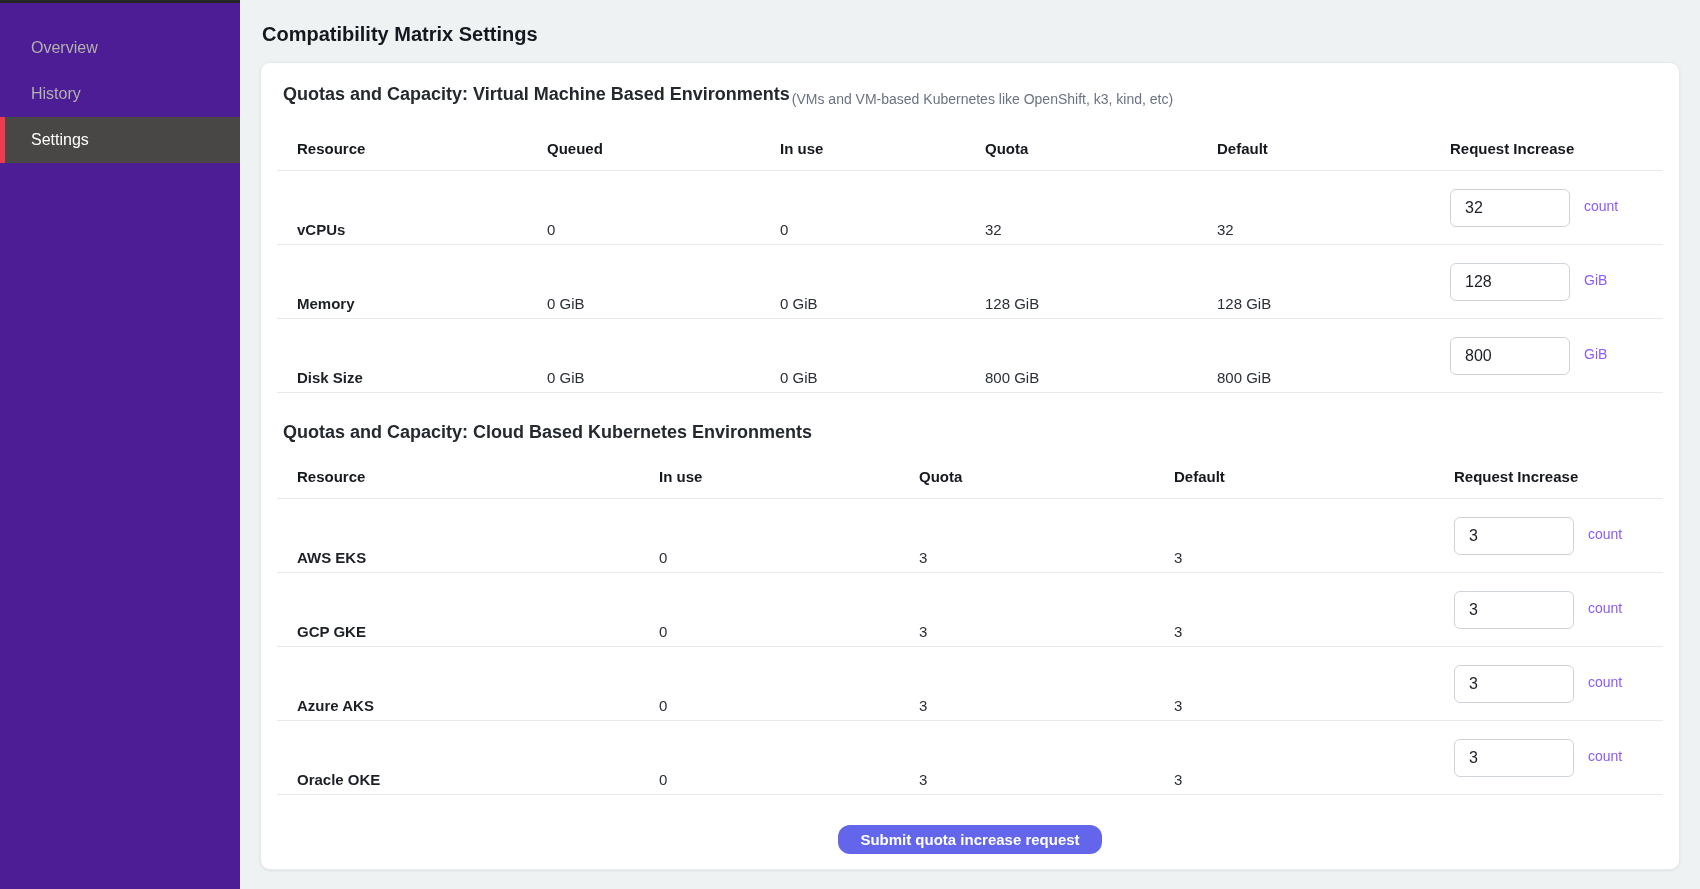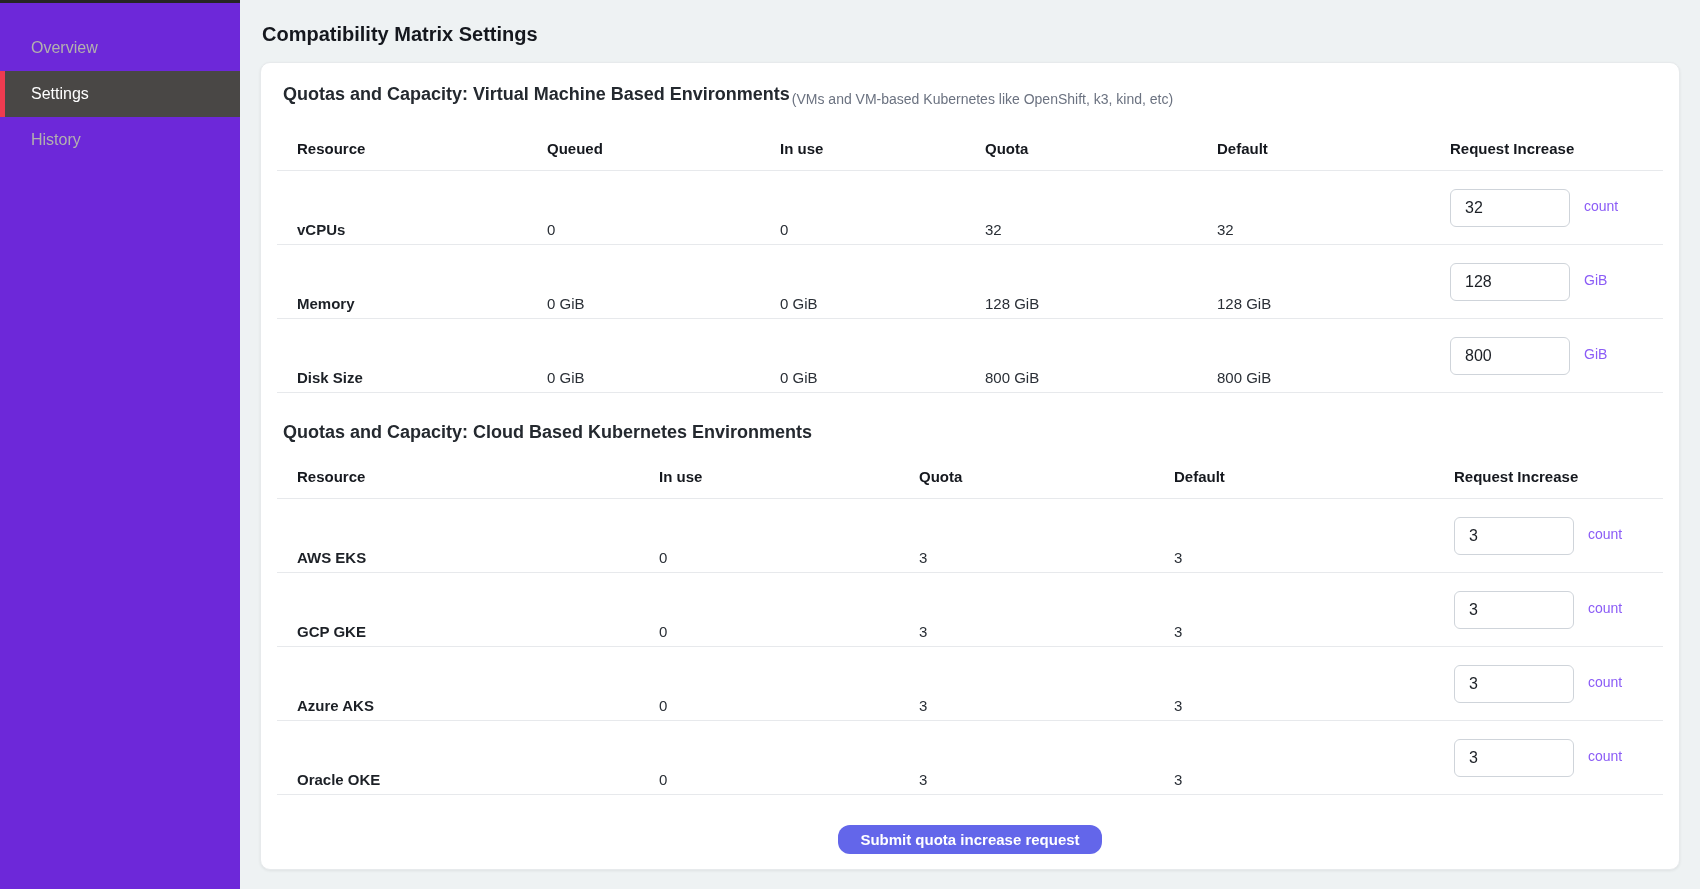--- a/index.html
+++ b/index.html
@@ -10,21 +10,21 @@
     display: flex;
     overflow: hidden;
     color: #1f2430;
   }
 
   
   .sidebar {
     width: 240px;
     min-width: 240px;
     height: 889px;
-    background: #6d28d9;
+    background: #4c1d95;
     padding-top: 22px;
     border-top: 3px solid #262525;
   }
   .side-item {
     position: relative;
     height: 46px;
     display: flex;
     align-items: center;
     padding-left: 31px;
     font-size: 16px;
@@ -145,26 +145,26 @@
     cursor: pointer;
   }
 </style>
 </head>
 <body>
 
 <nav class="sidebar">
   <div class="side-item">
     <span>Overview</span>
   </div>
+  <div class="side-item">
+    <span>History</span>
+  </div>
   <div class="side-item active">
     <span class="accent"></span>
     <span>Settings</span>
-  </div>
-  <div class="side-item">
-    <span>History</span>
   </div>
 </nav>
 
 <main class="main">
   <h1 class="page-title">Compatibility Matrix Settings</h1>
 
   <section class="card">
 
     <div class="section-heading-row">
       <span class="section-heading">Quotas and Capacity: Virtual Machine Based Environments</span>

